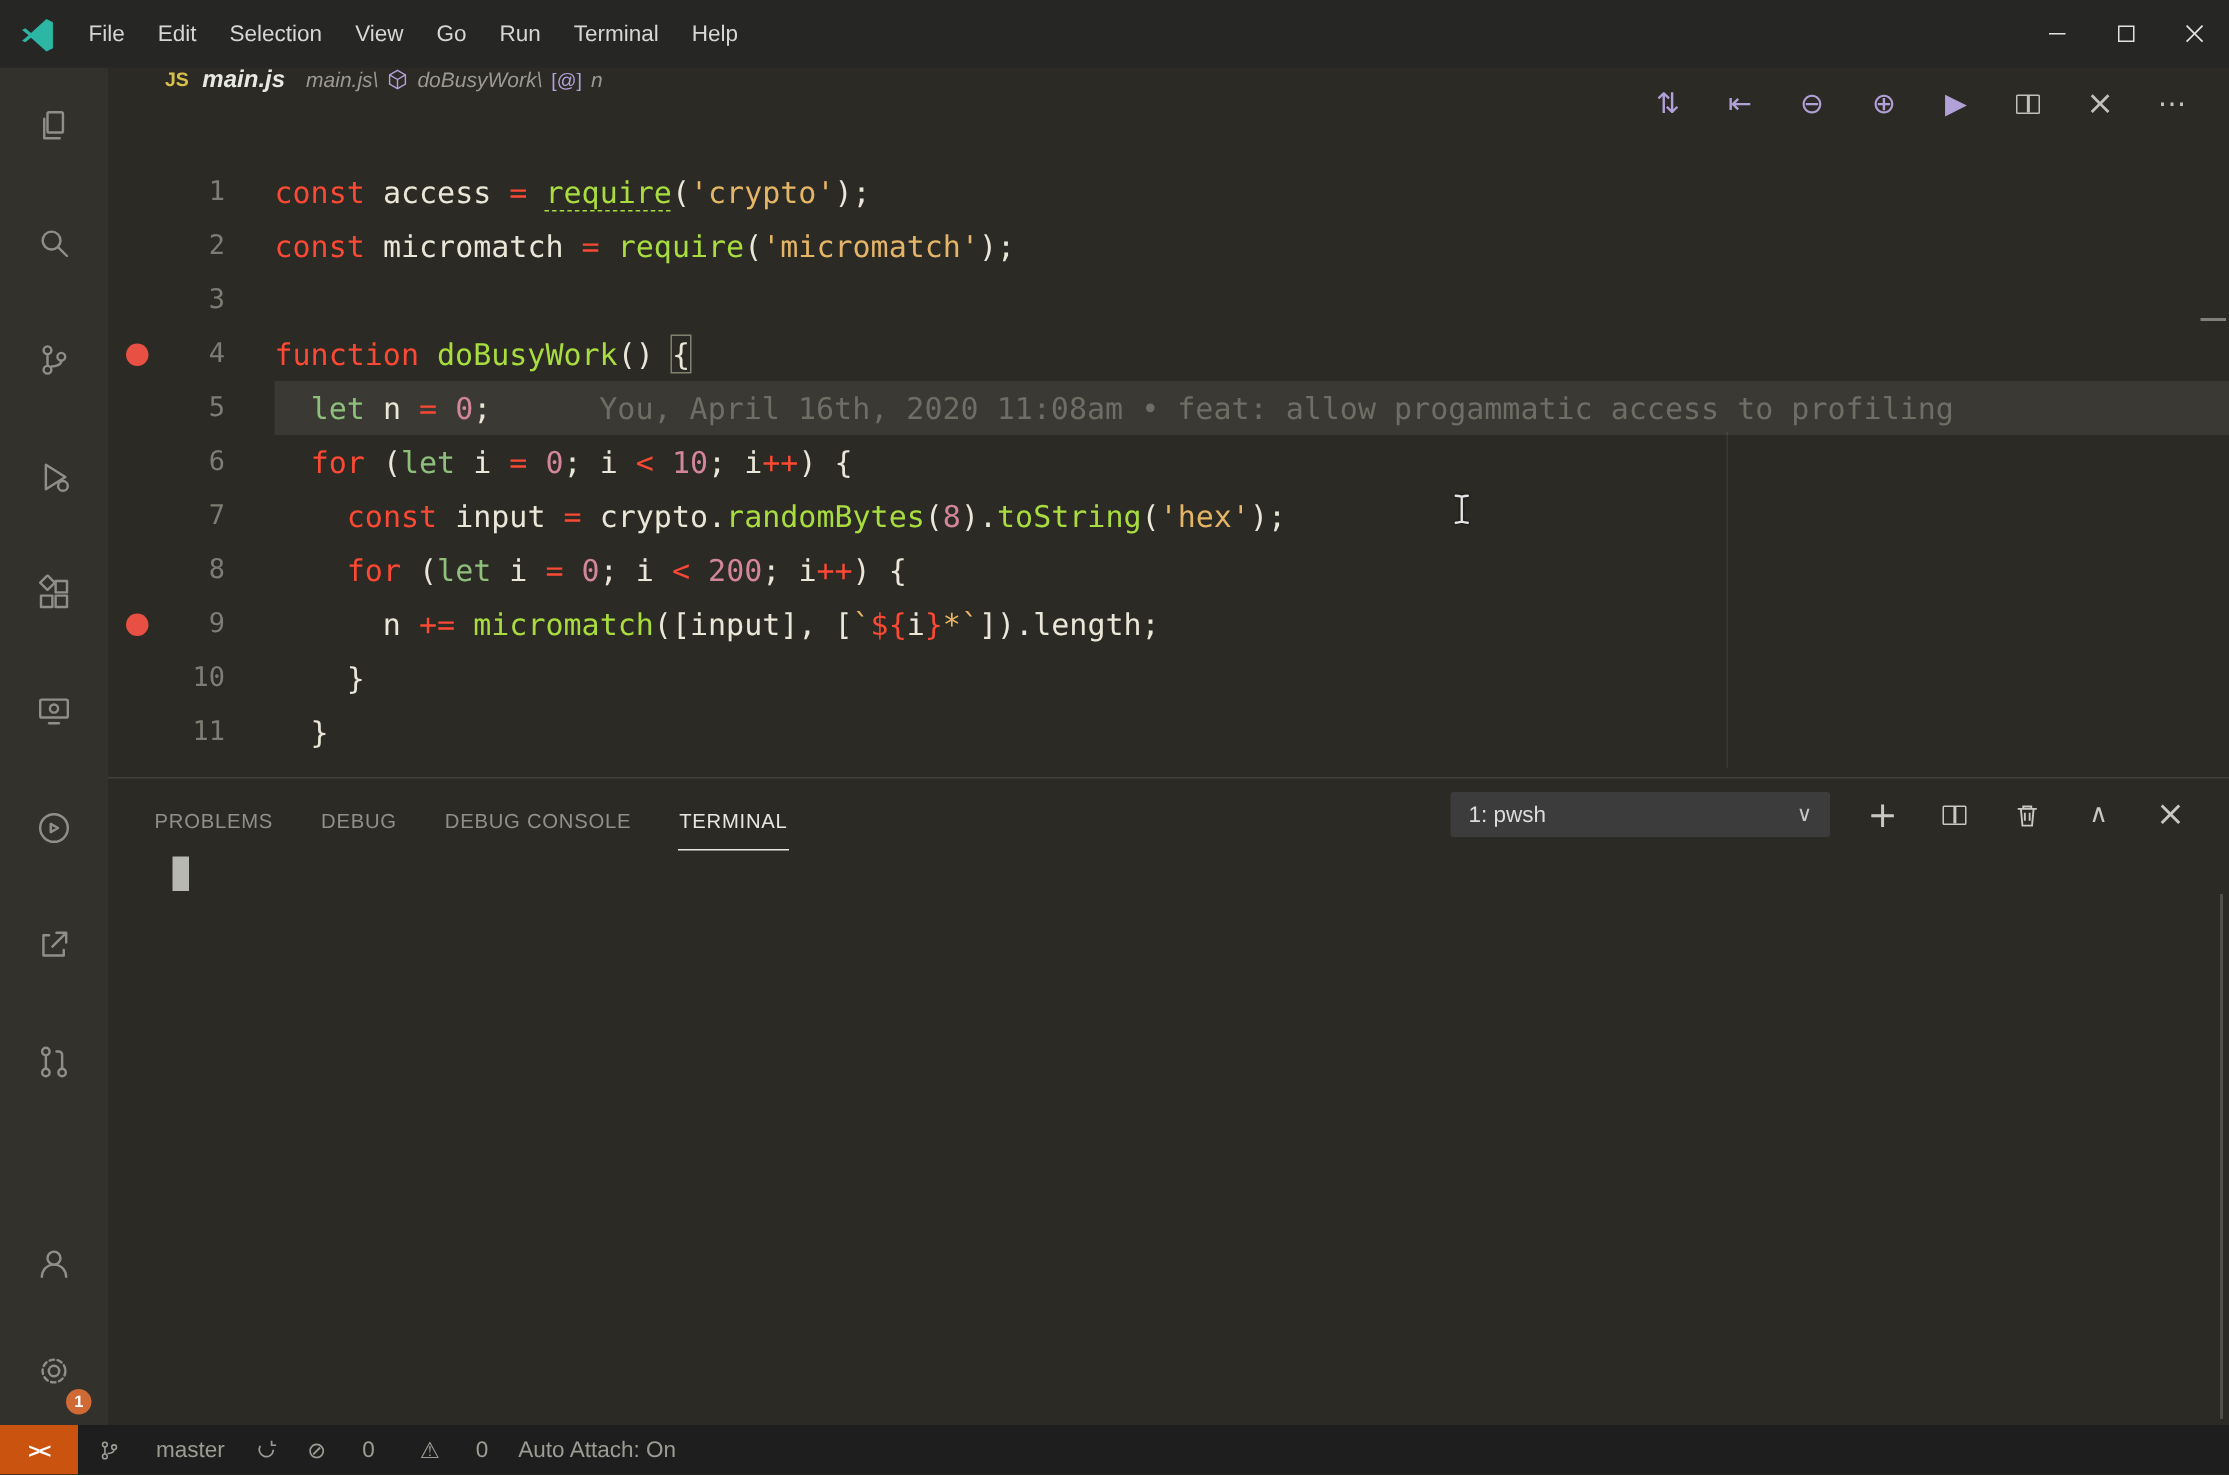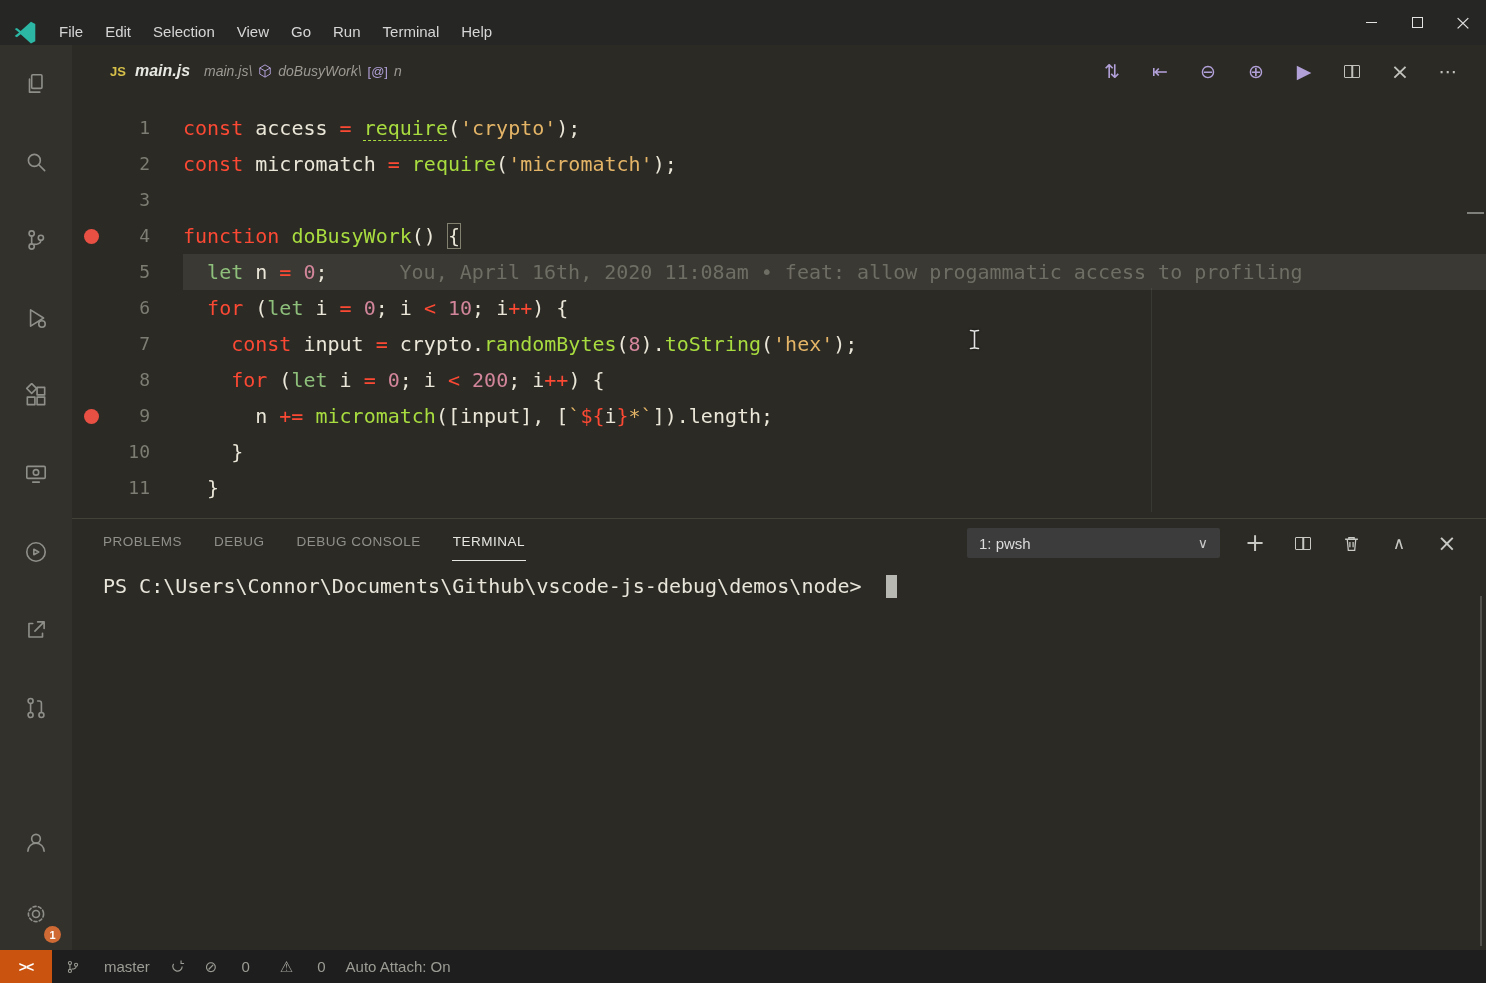--- a/index.html
+++ b/index.html
@@ -1,20 +1,20 @@
 <!DOCTYPE html>
 <html style="--bg-editor: #2b2a25; --bg-titlebar: #262625; --bg-activitybar: #32312c; --bg-statusbar: #1e1e1e; --bg-panel-select: #3c3c3c; --accent-orange: #c9530f; --badge-orange: #cf6a34; --keyword: #fb4934; --storage-let: #8ec07c; --string: #e5b567; --number: #d3869b; --function-name: #a8dc3f; --code-fg: #eae6d8; --breakpoint: #e85043; --debug-icon-purple: #b2a0d8; --line-highlight: #3a3933; --blame-fg: #6f6e65;"><head>
 <meta charset="utf-8">
 <style>
   *{margin:0;padding:0;box-sizing:border-box}
   html,body{width:1486px;height:983px;overflow:hidden}
   body{font-family:"Liberation Sans",sans-serif;background:var(--bg-editor,#2b2a25);position:relative;-webkit-user-select:none}
 
   
-  .titlebar{height:45px;background:var(--bg-titlebar,#262625);display:flex;align-items:flex-end;position:relative;color:#d6d6d6;font-size:15px}
+  .titlebar{height:45px;background:var(--bg-titlebar,#262625);display:flex;align-items:center;position:relative;color:#d6d6d6;font-size:15px}
   .logo{margin:0 10px 0 12px;display:flex}
   .menubar{display:flex}
   .menu-item{padding:5px 11px;cursor:default}
   .win-title{position:absolute;left:50%;transform:translateX(-50%);color:#bdbdbd;white-space:nowrap}
   .win-controls{margin-left:auto;display:flex;height:45px}
   .win-btn{width:46px;height:45px;display:flex;align-items:center;justify-content:center;color:#e3e3e3}
   .min-glyph{width:11px;height:1.5px;background:#e3e3e3}
   .max-glyph{width:11px;height:11px;border:1.2px solid #e3e3e3}
   .close-glyph{font-size:22px;font-weight:300;font-family:"DejaVu Sans",sans-serif}
 
@@ -22,21 +22,21 @@
   .body-row{display:flex;height:905px}
   .activitybar{width:72px;background:var(--bg-activitybar,#32312c);display:flex;flex-direction:column}
   .ai{width:72px;height:78px;display:flex;align-items:center;justify-content:center;position:relative}
   .ai svg{stroke:#8f8f89;fill:none;stroke-width:1.5;stroke-linecap:round;stroke-linejoin:round}
   .ai-bottom{margin-top:auto}
   .ai-bottom .ai{height:72px}
   .badge{position:absolute;right:11px;bottom:7px;width:17px;height:17px;border-radius:50%;background:var(--badge-orange,#cf6a34);color:#fff;font-size:11px;font-weight:700;display:flex;align-items:center;justify-content:center}
 
   
   .editor-region{width:1414px;display:flex;flex-direction:column;position:relative}
-  .editor-header{height:52px;display:flex;align-items:center;padding-left:38px}
+  .editor-header{height:52px;display:flex;align-items:flex-start;padding-left:38px}
   .js-badge{color:#d6c04a;font-weight:700;font-size:13px;margin-right:9px}
   .filename{color:#e9e9e4;font-size:16px;font-style:italic;font-weight:600}
   .crumbs{display:flex;align-items:center;margin-left:14px;color:#9c9992;font-size:14px;font-style:italic;gap:6px}
   .crumb-sym{color:#b2a0d8;font-style:normal;font-size:13px}
   .hacts{margin-left:auto;display:flex;align-items:center;padding-right:14px}
   .hact{width:48px;height:48px;display:flex;align-items:center;justify-content:center;font-size:19px;color:var(--debug-icon-purple,#b2a0d8);font-family:"DejaVu Sans",sans-serif}
   .hact.grey{color:#c2c2bc}
   .icon-split{width:16px;height:13px;border:1.5px solid currentColor;position:relative;border-radius:1px}
   .icon-split::after{content:"";position:absolute;left:50%;top:0;bottom:0;width:1.5px;background:currentColor;transform:translateX(-50%)}
 
@@ -58,21 +58,21 @@
   .tk-fn{color:var(--function-name,#a8dc3f)}
   .tk-fnu{color:var(--function-name,#a8dc3f);text-decoration:underline dashed;text-underline-offset:5px;text-decoration-thickness:1px}
   .tk-str{color:var(--string,#e5b567)}
   .tk-num{color:var(--number,#d3869b)}
   .tk-brk{color:var(--code-fg,#eae6d8);box-shadow:0 0 0 1px #82816f}
   .ruler{position:absolute;left:1079px;top:191px;width:1px;height:224px;background:rgba(255,255,255,.07)}
   .overview-dash{position:absolute;right:2px;top:115px;width:17px;height:2px;background:rgba(255,255,255,.4)}
 
   
   .panel{height:432px;border-top:1px solid rgba(140,140,120,.25);position:relative;display:flex;flex-direction:column}
-  .panel-header{height:48px;display:flex;align-items:flex-start}
+  .panel-header{height:48px;display:flex;align-items:flex-end}
   .ptabs{display:flex;gap:30px;margin-left:30px;font-size:13.5px;letter-spacing:.5px}
   .ptab{color:#90908a;padding:15px 1px 11px;border-bottom:1px solid transparent}
   .ptab.active{color:#e6e6e2;border-bottom-color:#e6e6e2}
   .panel-controls{margin-left:auto;display:flex;align-items:center;padding-right:15px}
   .shell-select{width:253px;height:30px;background:var(--bg-panel-select,#3c3c3c);color:#dcdcdc;font-size:15px;display:flex;align-items:center;padding:0 12px;border-radius:2px;margin-right:11px}
   .shell-chevron{margin-left:auto;color:#c8c8c8;font-family:"DejaVu Sans",sans-serif;font-size:14px}
   .pact{width:48px;height:48px;display:flex;align-items:center;justify-content:center;color:#c8c8c4;font-size:20px;font-family:"DejaVu Sans",sans-serif}
   .pact svg{stroke:#c8c8c4;fill:none;stroke-width:1.2}
   .terminal{flex:1;padding:4px 0 0 31px;font-family:"DejaVu Sans Mono",monospace;font-size:20px;color:#e8e5da}
   .term-line{white-space:pre;line-height:30px;display:flex;align-items:center}
@@ -271,21 +271,20 @@
                 <svg width="17" height="17" viewBox="0 0 16 16">
                   <path d="M2 4h12M5.5 4V2.5h5V4M4 4l1 10.5h6L12 4M6.5 6.5v5M9.5 6.5v5"></path>
                 </svg>
               </span>
             <span class="pact" style="font-size:17px">∧</span>
             <span class="pact" style="font-size:23px">×</span>
           </div>
         </div>
         <div class="terminal">
           <div class="term-line">
-            <span>PS C:\Users\Connor\Documents\Github\vscode-js-debug\demos\node&gt; </span>
             <span class="term-cursor"></span>
           </div>
         </div>
         <div class="term-scroll"></div>
       </div>
 
     </div>
   </div>
 
   <footer class="statusbar">

